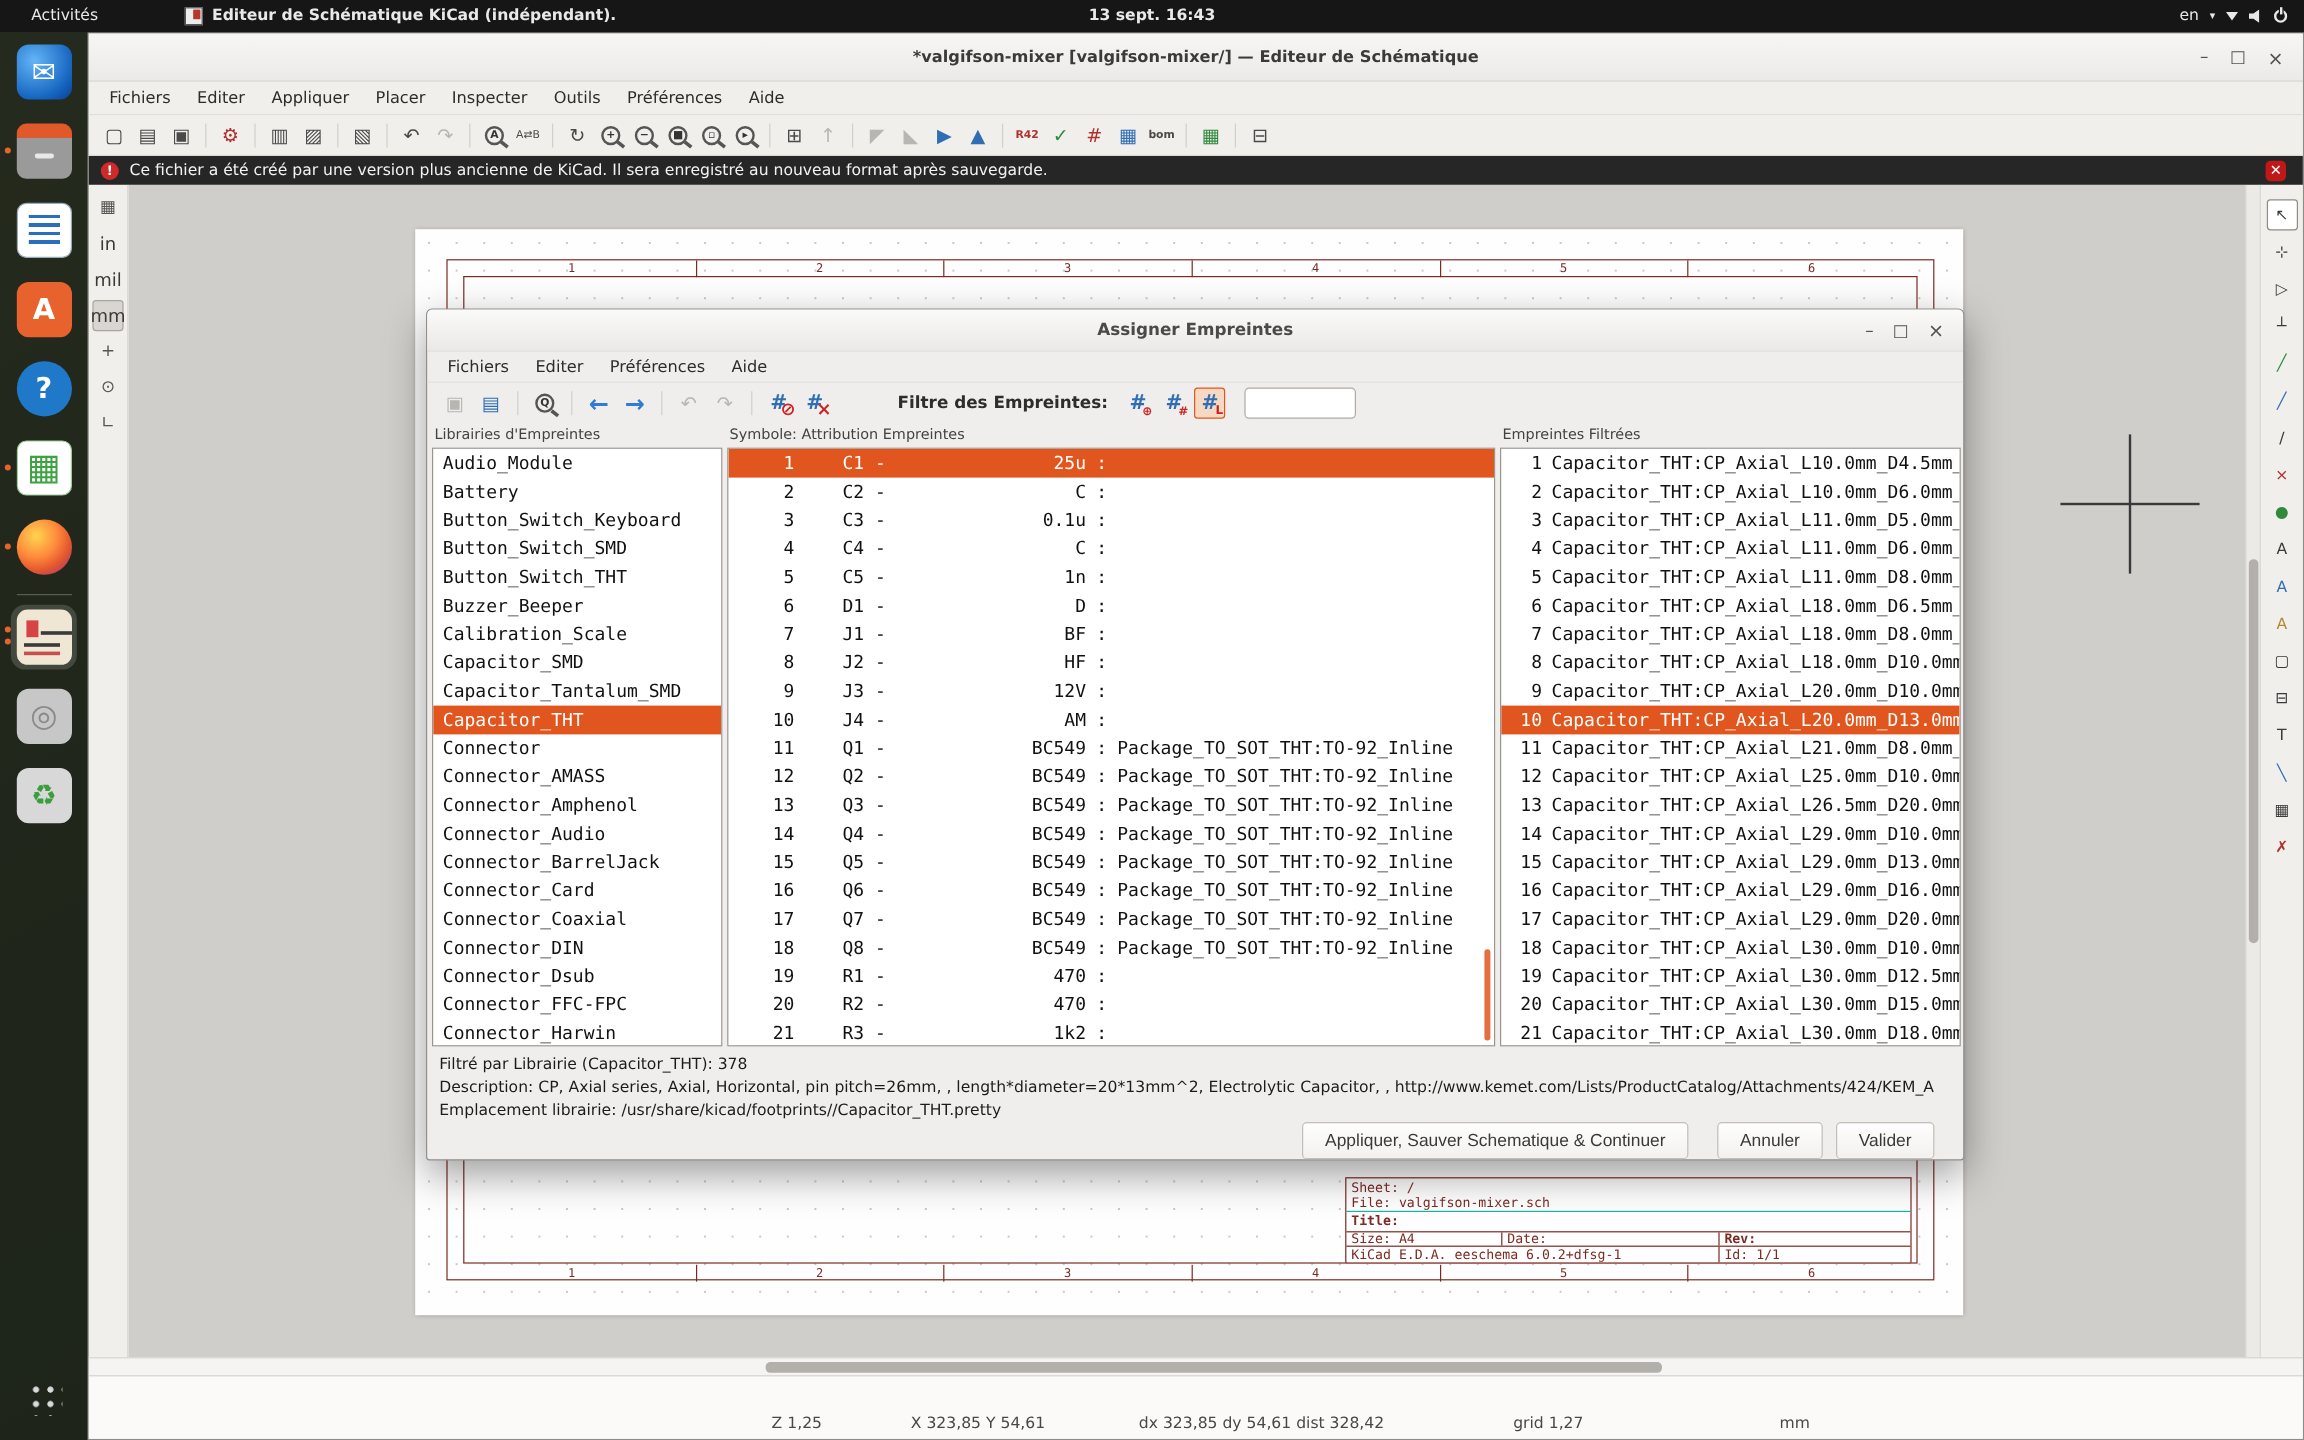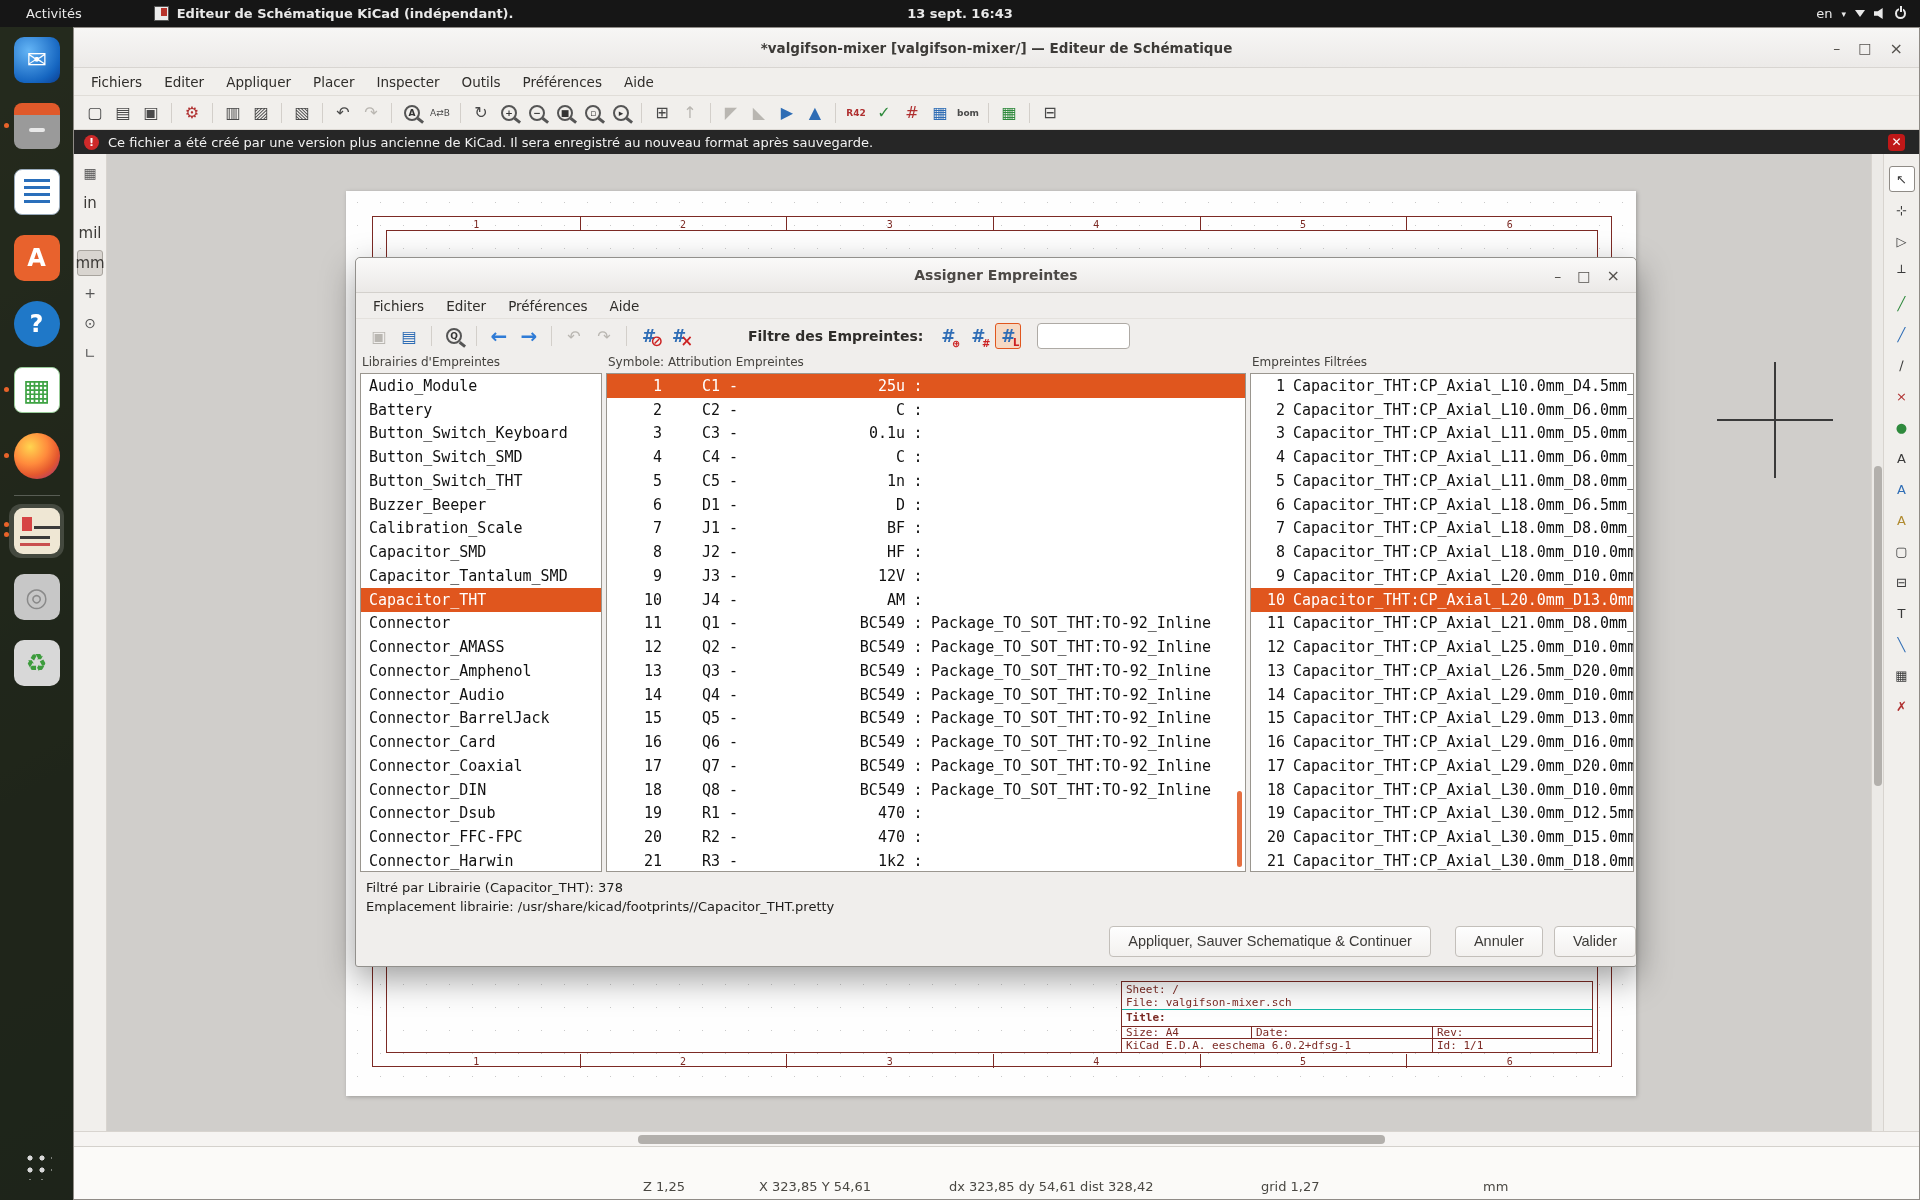--- a/index.html
+++ b/index.html
@@ -84,21 +84,21 @@
   .fnum{position:absolute;font-size:10px;color:#7c2a24;font-family:"DejaVu Sans Mono",monospace}
   .ftick{position:absolute;background:#7c2a24}
   #titleblock{position:absolute;left:775px;top:790px;width:472px;height:72px;border:1px solid #7c2a24;
               font-family:"DejaVu Sans Mono",monospace;color:#7c2a24;font-size:11px;background:#fefefe;display:flex;flex-direction:column}
   .tb-r1{height:28px;border-bottom:1px solid #14b8a6;padding:1px 4px;line-height:13px}
   .tb-r2{height:17px;border-bottom:1px solid #7c2a24;padding:1px 4px;font-weight:bold}
   .tb-r3{height:12px;display:flex;border-bottom:1px solid #7c2a24;line-height:11px}
   .tb-r4{flex:1;display:flex;line-height:13px}
   .tb-size{width:130px;border-right:1px solid #7c2a24;padding:0 4px}
   .tb-date{flex:1;padding:0 4px}
-  .tb-rev{width:160px;border-left:1px solid #7c2a24;padding:0 4px;font-weight:normal}
+  .tb-rev{width:160px;border-left:1px solid #7c2a24;padding:0 4px;font-weight:bold}
   .tb-tool{flex:1;padding:0 4px}
   .tb-id{width:160px;border-left:1px solid #7c2a24;padding:0 4px}
   #crosshair-h{position:absolute;left:1610px;top:265px;width:116px;height:1.6px;background:#3a3a3a}
   #crosshair-v{position:absolute;left:1667px;top:208px;width:1.6px;height:116px;background:#3a3a3a}
   #vscroll{position:absolute;right:36px;top:0;bottom:0;width:12px;background:#eceae7;border-left:1px solid #d8d4cf}
   #vscroll .thumb{position:absolute;left:2px;width:8px;top:312px;height:320px;background:#b3b0ac;border-radius:4px}
   #rtoolbar{position:absolute;right:0;top:0;bottom:0;width:36px;background:#f1efec;border-left:1px solid #d8d4cf;
             display:flex;flex-direction:column;align-items:center;padding-top:12px;gap:5px}
   .rt-icon{width:26px;height:26px;display:flex;align-items:center;justify-content:center;font-size:13px;color:#3a3a3a;border-radius:3px}
   .rt-icon.active{background:#fff;border:1px solid #8f8b86}
@@ -140,21 +140,21 @@
   .m-idx{width:55px;text-align:right;flex:none}
   .m-ref{width:112px;margin-left:40px;flex:none}
   .m-val{width:91px;text-align:right;flex:none}
   .m-colon{width:26px;text-align:center;flex:none}
   .m-fp{flex:1}
   .r-idx{width:34px;text-align:right;flex:none}
   .r-name{margin-left:8px}
   #mid-scroll{position:absolute;right:3px;bottom:4px;width:5px;height:76px;background:#e0561e;border-radius:3px;opacity:.85}
 
   #dlg-footer{padding:6px 10px 0 10px;font-size:13px;color:#1d1c1a;line-height:19px;white-space:nowrap;overflow:hidden}
-  #dlg-buttons{flex:1;display:flex;align-items:center;justify-content:flex-end;}
+  #dlg-buttons{flex:1;display:flex;align-items:center;justify-content:flex-end;padding-right:24px}
   .dbtn{height:31px;border:1px solid #c3bfba;border-radius:4px;background:linear-gradient(#fefefe,#f3f1ef);
         font-size:14.5px;color:#3c3a37;padding:0 18px;display:flex;align-items:center}
   #btn-annuler{margin-left:24px}
   #btn-valider{margin-left:11px}
 </style>
 </head>
 <body>
 
 <div id="topbar">
   <span id="tb-activities">Activités</span>
@@ -537,20 +537,21 @@
           <div class="lrow"><span class="r-idx">18</span><span class="r-name">Capacitor_THT:CP_Axial_L30.0mm_D10.0mm</span></div>
           <div class="lrow"><span class="r-idx">19</span><span class="r-name">Capacitor_THT:CP_Axial_L30.0mm_D12.5mm</span></div>
           <div class="lrow"><span class="r-idx">20</span><span class="r-name">Capacitor_THT:CP_Axial_L30.0mm_D15.0mm</span></div>
           <div class="lrow"><span class="r-idx">21</span><span class="r-name">Capacitor_THT:CP_Axial_L30.0mm_D18.0mm</span></div>
         </div>
     </div>
   </div>
 
   <div id="dlg-footer">
     <div>Filtré par Librairie (Capacitor_THT): 378</div>
+    <div>Description: CP, Axial series, Axial, Horizontal, pin pitch=26mm, , length*diameter=20*13mm^2, Electrolytic Capacitor, , http://www.kemet.com/Lists/ProductCatalog/Attachments/424/KEM_A</div>
     <div>Emplacement librairie: /usr/share/kicad/footprints//Capacitor_THT.pretty</div>
   </div>
   <div id="dlg-buttons">
     <button class="dbtn" id="btn-apply">Appliquer, Sauver Schematique &amp; Continuer</button>
     <button class="dbtn" id="btn-annuler">Annuler</button>
     <button class="dbtn" id="btn-valider">Valider</button>
   </div>
 </div>
 
 </body></html>

